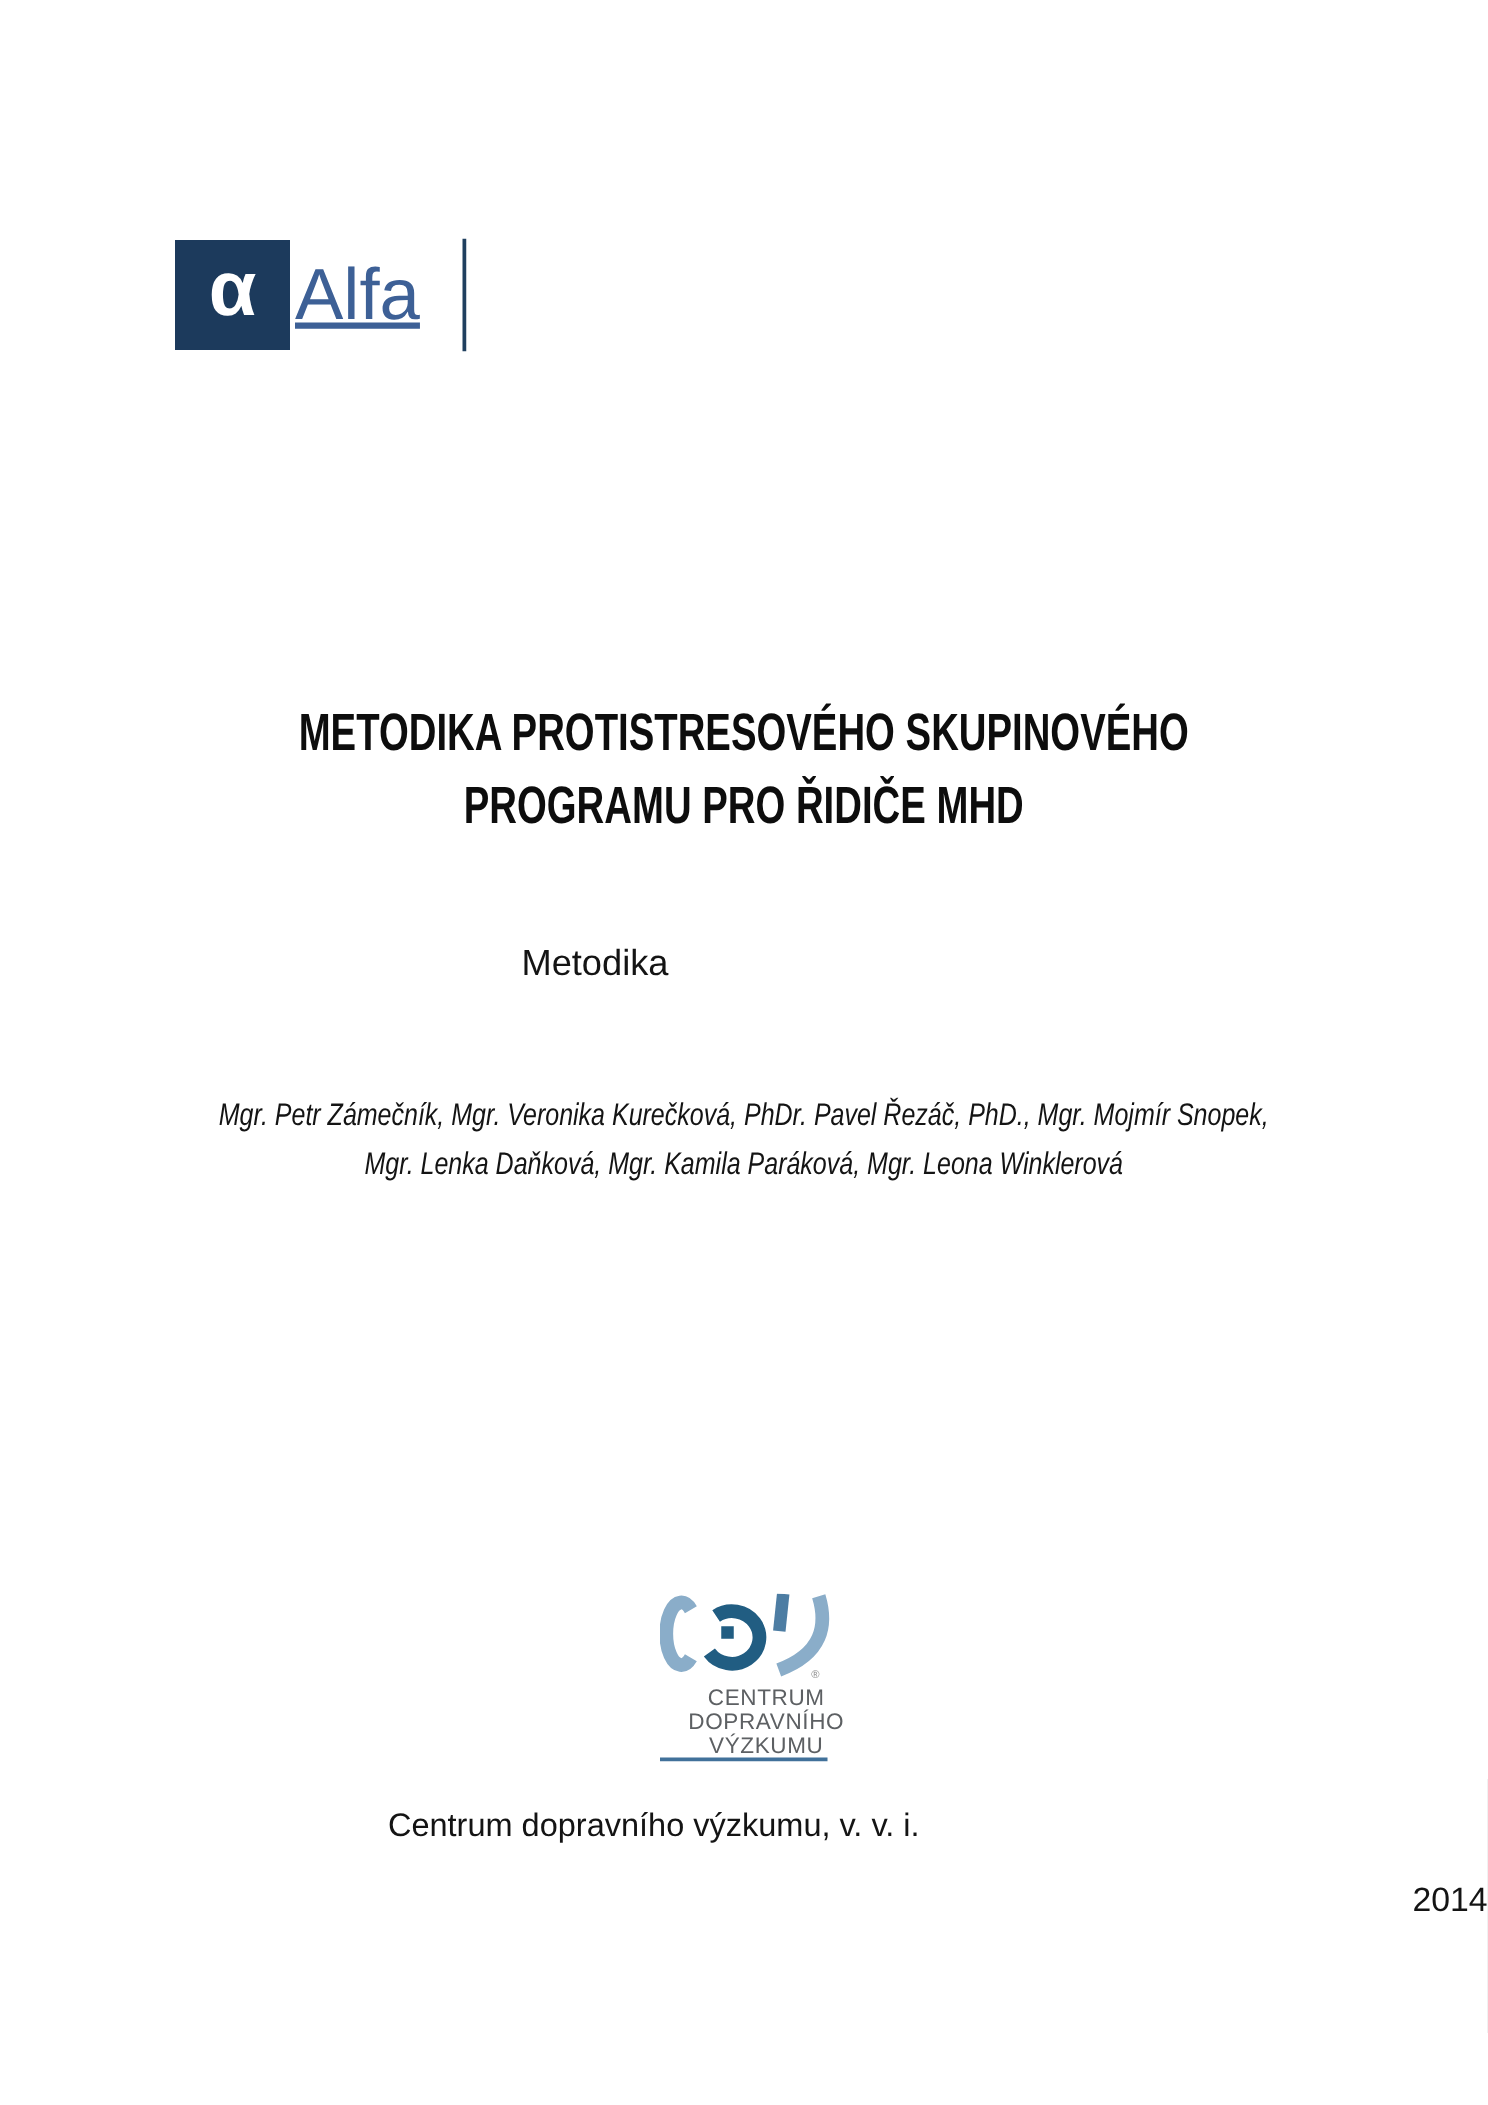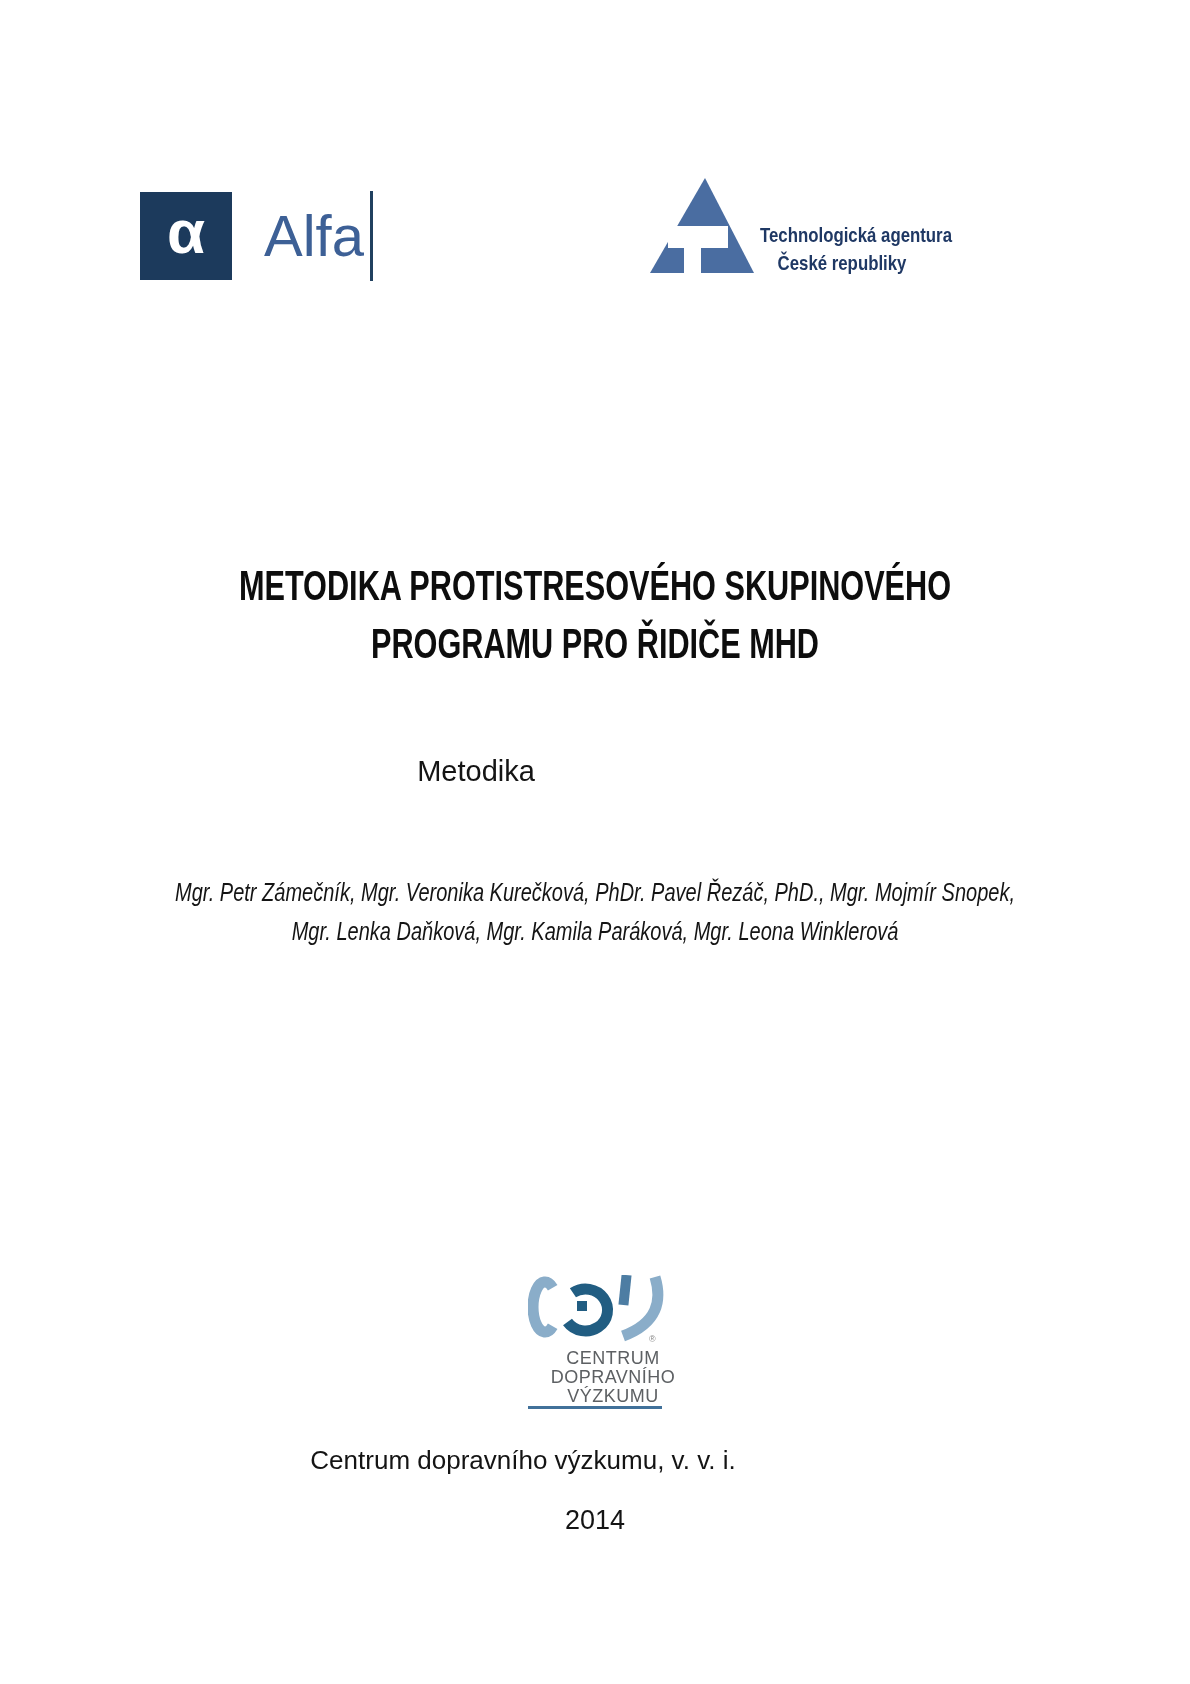--- a/index.html
+++ b/index.html
@@ -19,22 +19,22 @@
   .alfa-square {
     position:absolute; left:0; top:0; width:92px; height:88px;
     background: var(--alfa-navy);
     display:flex; align-items:center; justify-content:center;
   }
   .alfa-letter {
     color:#ffffff; font-size:62px; font-weight:bold; line-height:1;
     padding-bottom:8px;
   }
   .alfa-label {
-    position:absolute; left:124px; top:9px; height:70px; line-height:70px;
-    font-size:58px; color: var(--alfa-blue); white-space:nowrap;
+    position:absolute; left:96px; top:9px; height:70px; line-height:70px;
+    font-size:58px; color: var(--alfa-blue); white-space:nowrap;text-decoration:underline;
   }
   .alfa-divider {
     position:absolute; left:230px; top:-1px; width:3px; height:90px;
     background: var(--line-navy);
   }
 
   
   .tacr-logo { position:absolute; left:650px; top:178px; width:300px; height:100px; }
   .tacr-mark { position:absolute; left:0; top:0; width:104px; height:95px; }
   .tacr-triangle { fill: var(--tacr-blue); }
@@ -85,47 +85,36 @@
     background: var(--cdv-line);
   }
 
   
   .org-name {
     position:absolute; left:0; top:1444px; width:1046px;
     text-align:center; font-size:26px; line-height:32px; color:#141414;
   }
   .year {
     position:absolute; left:0; top:1503px; width:1190px;
-    text-align:center; font-size:27px; line-height:34px; color:#141414;
+    text-align:right; font-size:27px; line-height:34px; color:#141414;
   }
 </style>
 </head>
 <body>
 
 <div class="page">
 
   <div class="alfa-logo">
     <div class="alfa-square">
       <span class="alfa-letter">α</span>
     </div>
     <div class="alfa-label">Alfa</div>
     <div class="alfa-divider"></div>
   </div>
 
-  <div class="tacr-logo">
-    <svg class="tacr-mark" viewBox="0 0 104 95" aria-hidden="true">
-      <polygon class="tacr-triangle" points="55,0 104,95 0,95"></polygon>
-      <rect class="tacr-cut" x="18" y="48" width="60" height="22"></rect>
-      <rect class="tacr-cut" x="34" y="70" width="17" height="25"></rect>
-    </svg>
-    <div class="tacr-text">
-      <div class="tacr-line1">Technologická agentura</div>
-      <div class="tacr-line2">České republiky</div>
-    </div>
-  </div>
 
   <div class="doc-title">
     <div>METODIKA PROTISTRESOVÉHO SKUPINOVÉHO</div>
     <div>PROGRAMU PRO ŘIDIČE MHD</div>
   </div>
 
   <div class="doc-subtitle">Metodika</div>
 
   <div class="authors">
     <div>Mgr. Petr Zámečník, Mgr. Veronika Kurečková, PhDr. Pavel Řezáč, PhD., Mgr. Mojmír Snopek,</div>

